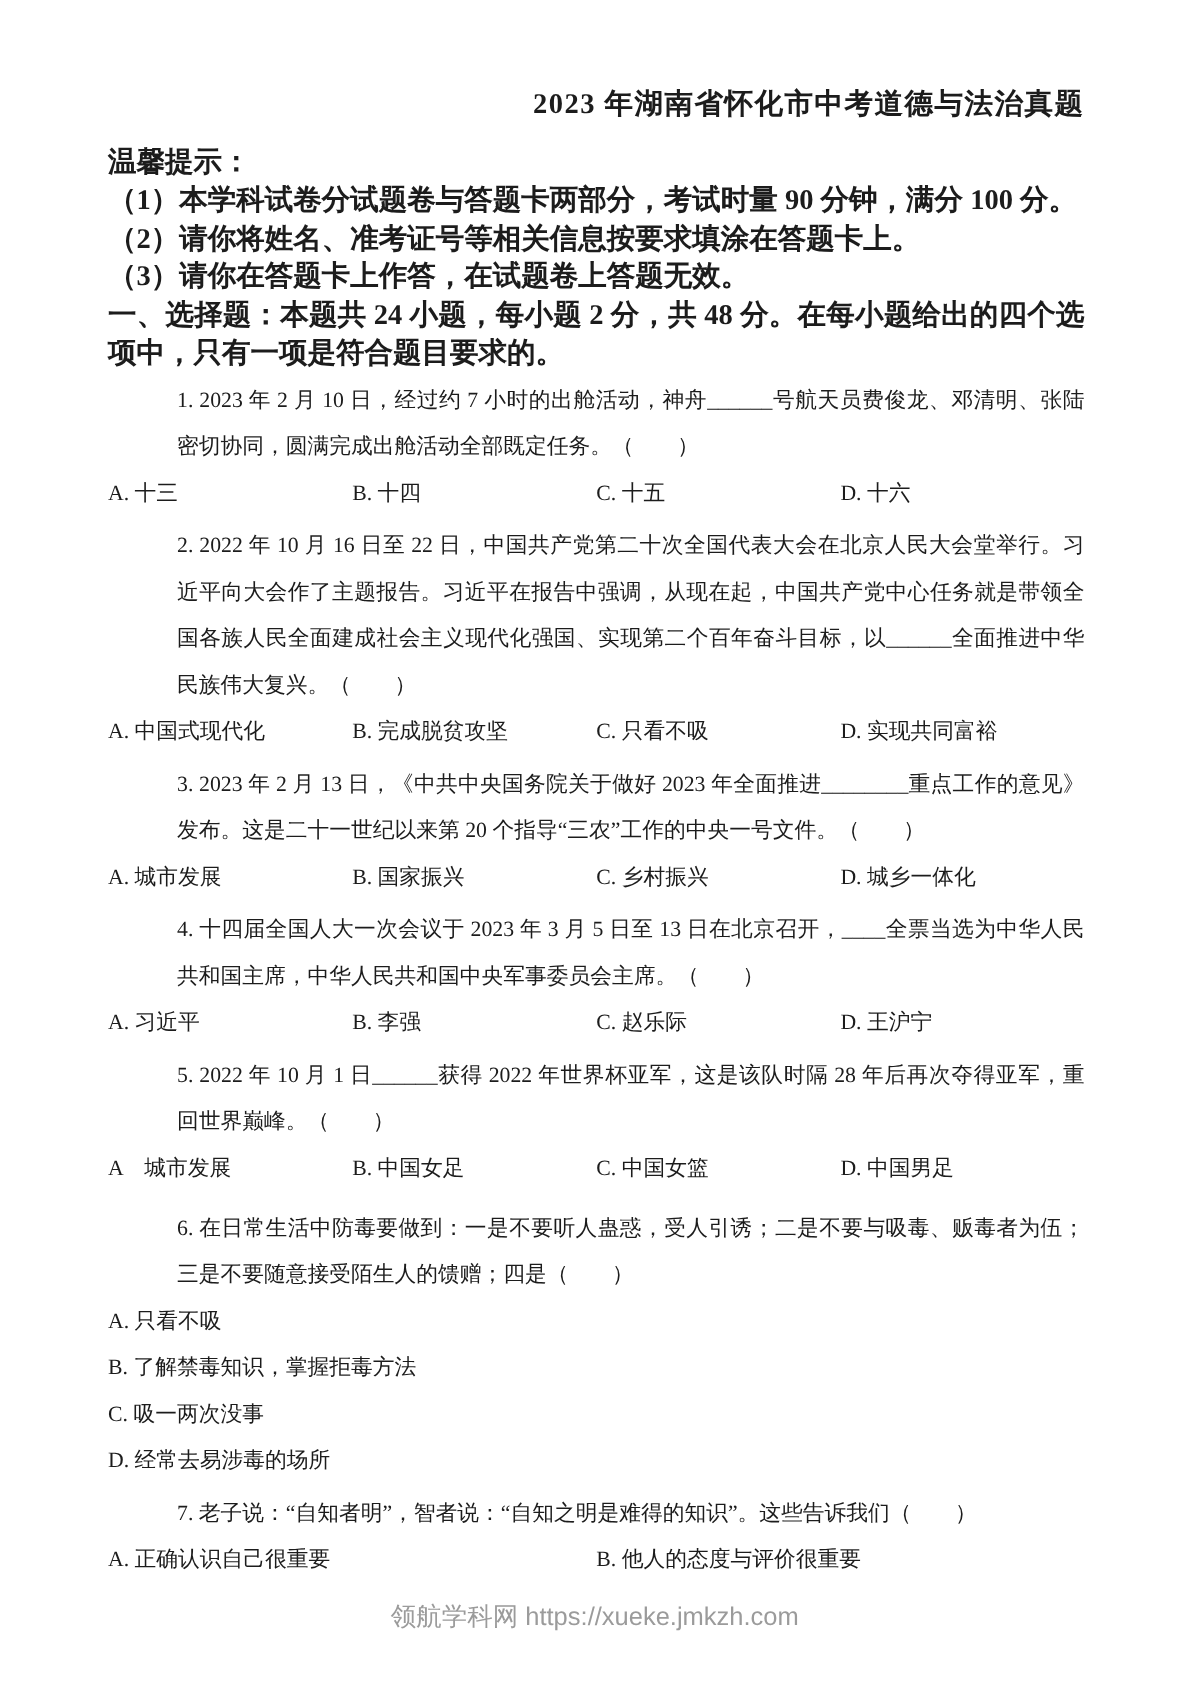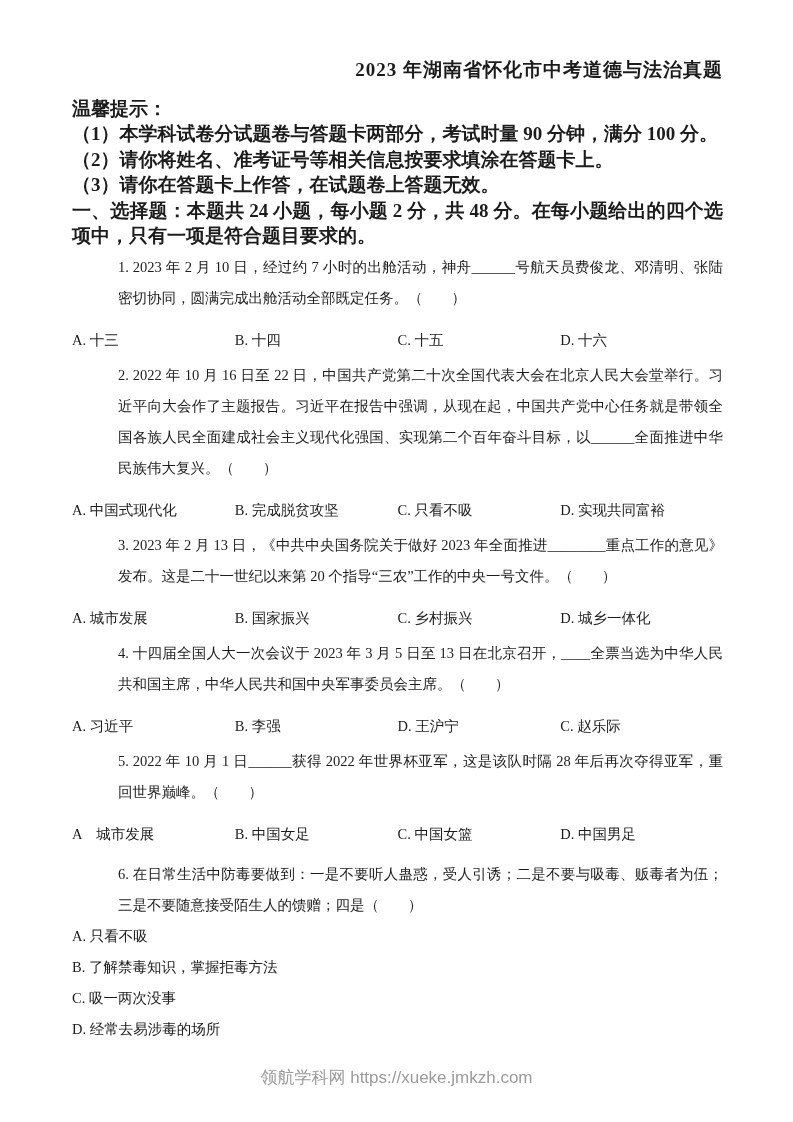--- a/index.html
+++ b/index.html
@@ -26,21 +26,21 @@
     line-height: 25.4px;
   }
   .section-heading { text-align: justify; }
   .question { font-size: 14.5px; margin-top: 4px; }
   .question .stem {
     line-height: 31px;
     text-align: justify;
     margin-left: 46px;
   }
   .options-row { display: flex; line-height: 31px; }
-  .options-row .opt { width: 25%; margin-top: 11px; }
+  .options-row .opt { width: 25%; }
   .options-row.two-col .opt { width: 50%; }
   .options-list .opt { display: block; line-height: 31px; }
   .q-gap-lg { margin-top: 9px; }
   .watermark {
     position: absolute;
     left: 0; right: 0;
     top: 1066px;
     text-align: center;
     color: #9b9b9b;
     font-size: 17px;
@@ -91,22 +91,22 @@
       <span class="opt">C. 乡村振兴</span>
       <span class="opt">D. 城乡一体化</span>
     </div>
   </div>
 
   <div class="question">
     <div class="stem">4. 十四届全国人大一次会议于 2023 年 3 月 5 日至 13 日在北京召开，____全票当选为中华人民共和国主席，中华人民共和国中央军事委员会主席。（　　）</div>
     <div class="options-row">
       <span class="opt">A. 习近平</span>
       <span class="opt">B. 李强</span>
+      <span class="opt">C. 赵乐际</span>
       <span class="opt">D. 王沪宁</span>
-      <span class="opt">C. 赵乐际</span>
     </div>
   </div>
 
   <div class="question">
     <div class="stem">5. 2022 年 10 月 1 日______获得 2022 年世界杯亚军，这是该队时隔 28 年后再次夺得亚军，重回世界巅峰。（　　）</div>
     <div class="options-row">
       <span class="opt">A　城市发展</span>
       <span class="opt">B. 中国女足</span>
       <span class="opt">C. 中国女篮</span>
       <span class="opt">D. 中国男足</span>
@@ -116,16 +116,23 @@
   <div class="question q-gap-lg">
     <div class="stem">6. 在日常生活中防毒要做到：一是不要听人蛊惑，受人引诱；二是不要与吸毒、贩毒者为伍；三是不要随意接受陌生人的馈赠；四是（　　）</div>
     <div class="options-list">
       <span class="opt">A. 只看不吸</span>
       <span class="opt">B. 了解禁毒知识，掌握拒毒方法</span>
       <span class="opt">C. 吸一两次没事</span>
       <span class="opt">D. 经常去易涉毒的场所</span>
     </div>
   </div>
 
+  <div class="question">
+    <div class="stem">7. 老子说：“自知者明”，智者说：“自知之明是难得的知识”。这些告诉我们（　　）</div>
+    <div class="options-row two-col">
+      <span class="opt">A. 正确认识自己很重要</span>
+      <span class="opt">B. 他人的态度与评价很重要</span>
+    </div>
+  </div>
 
 </div>
 
 <div class="watermark">领航学科网 https://xueke.jmkzh.com</div>
 
 </body></html>

